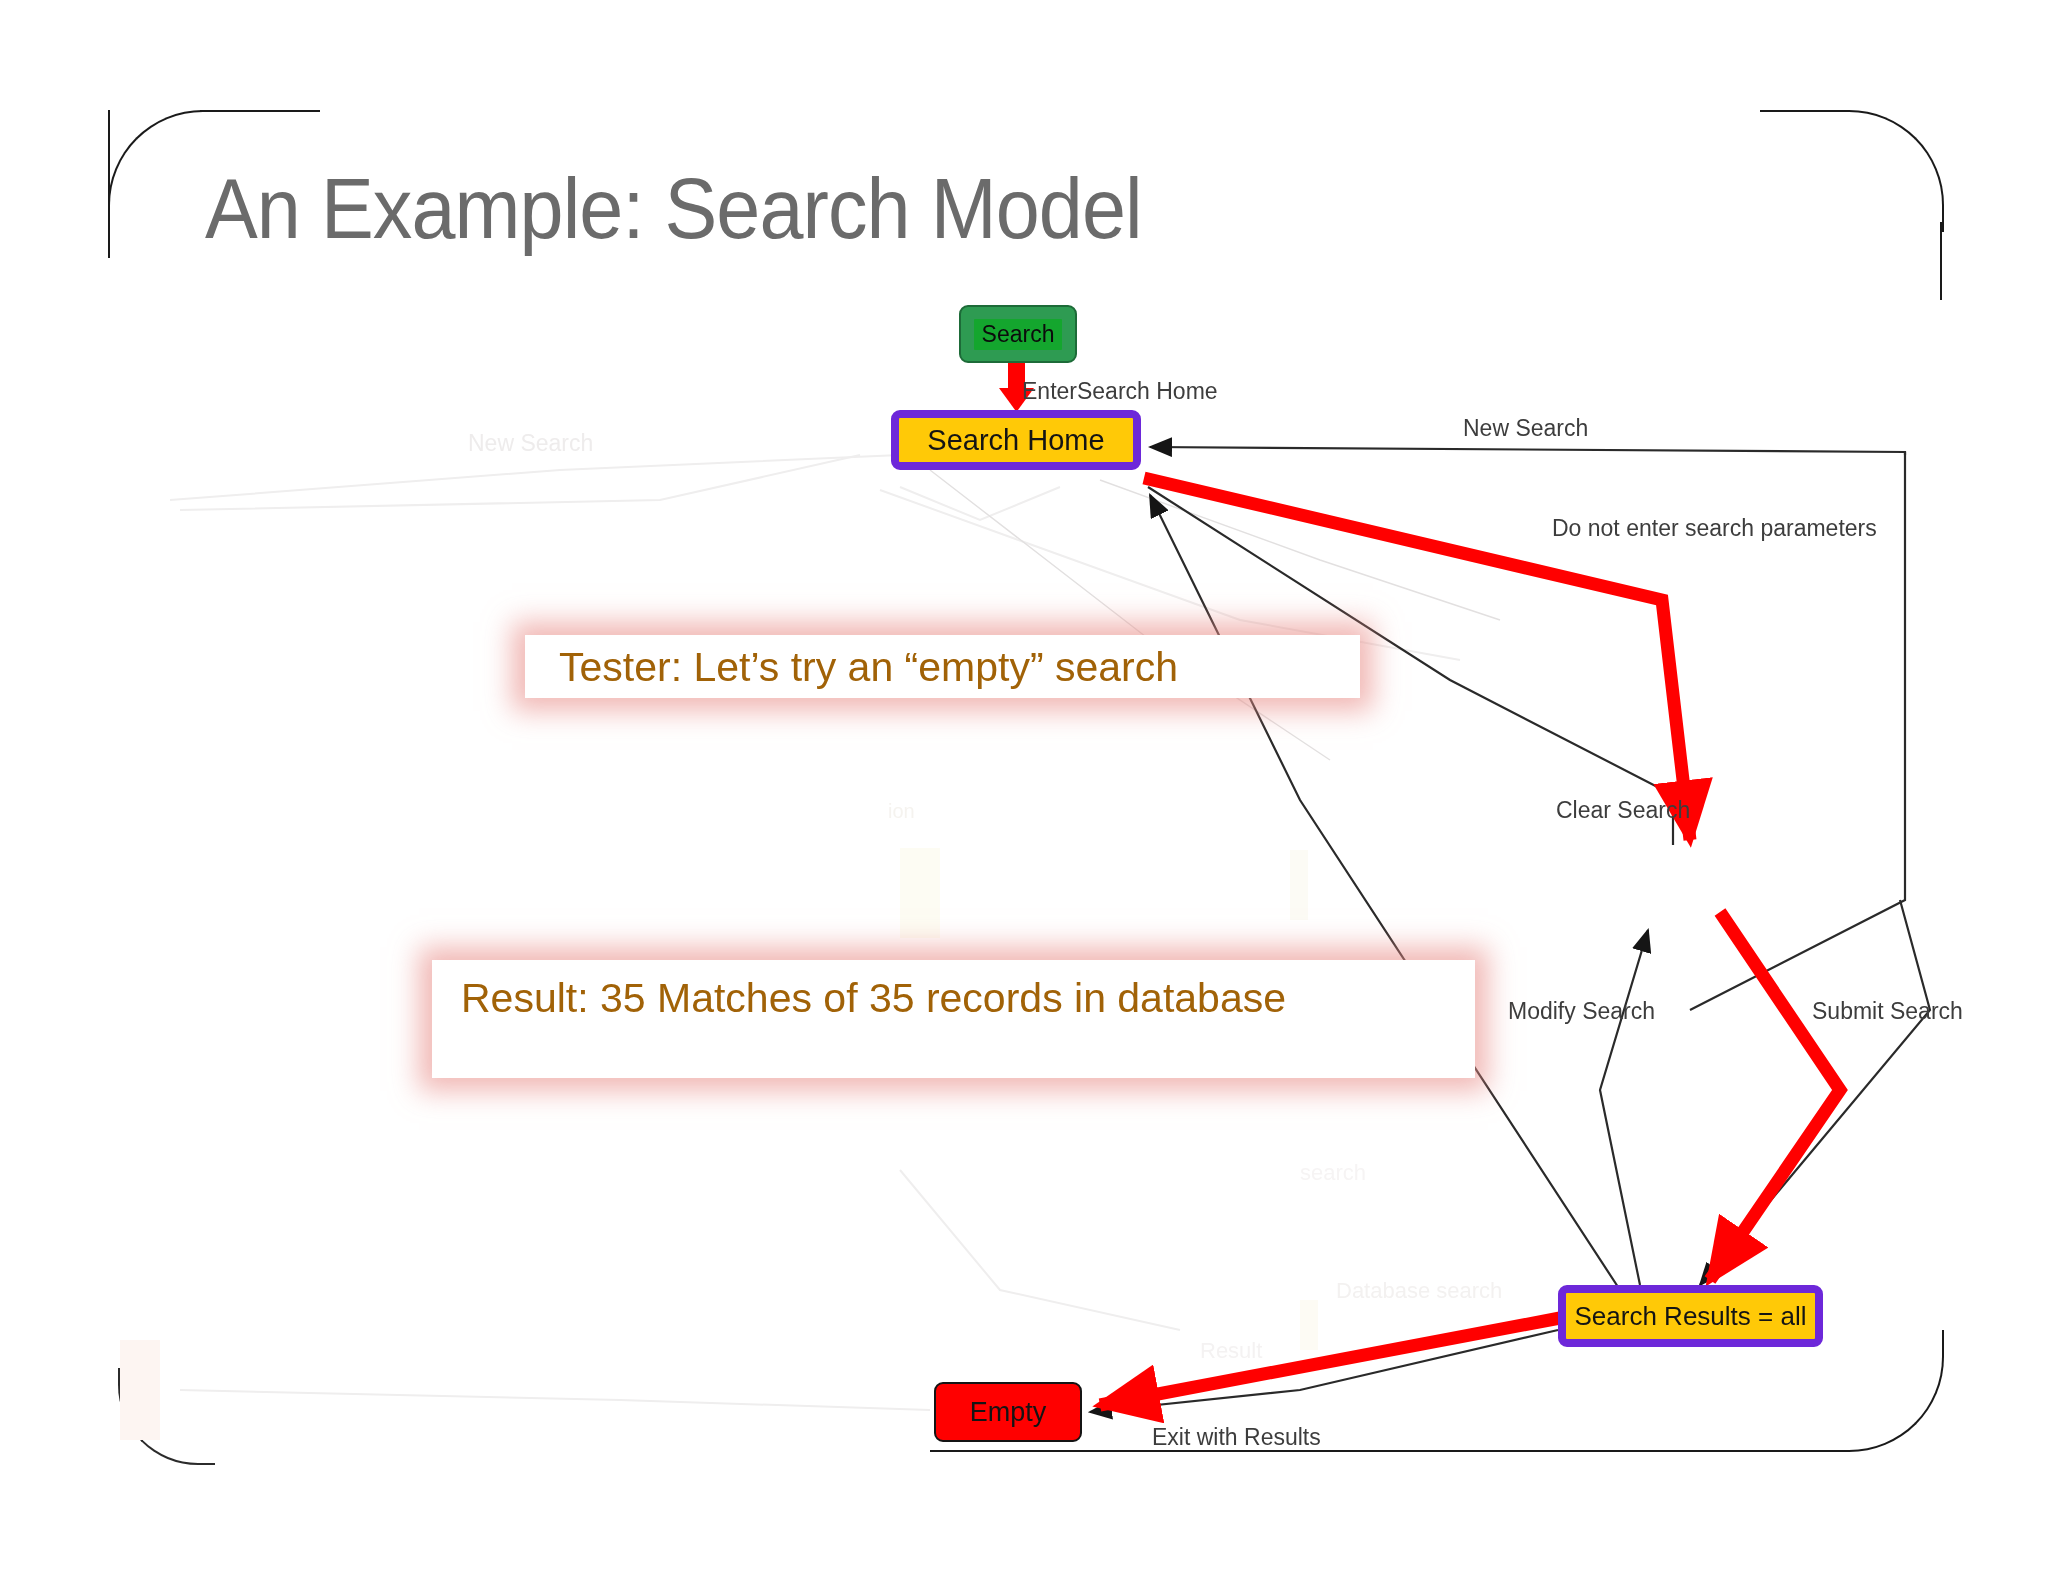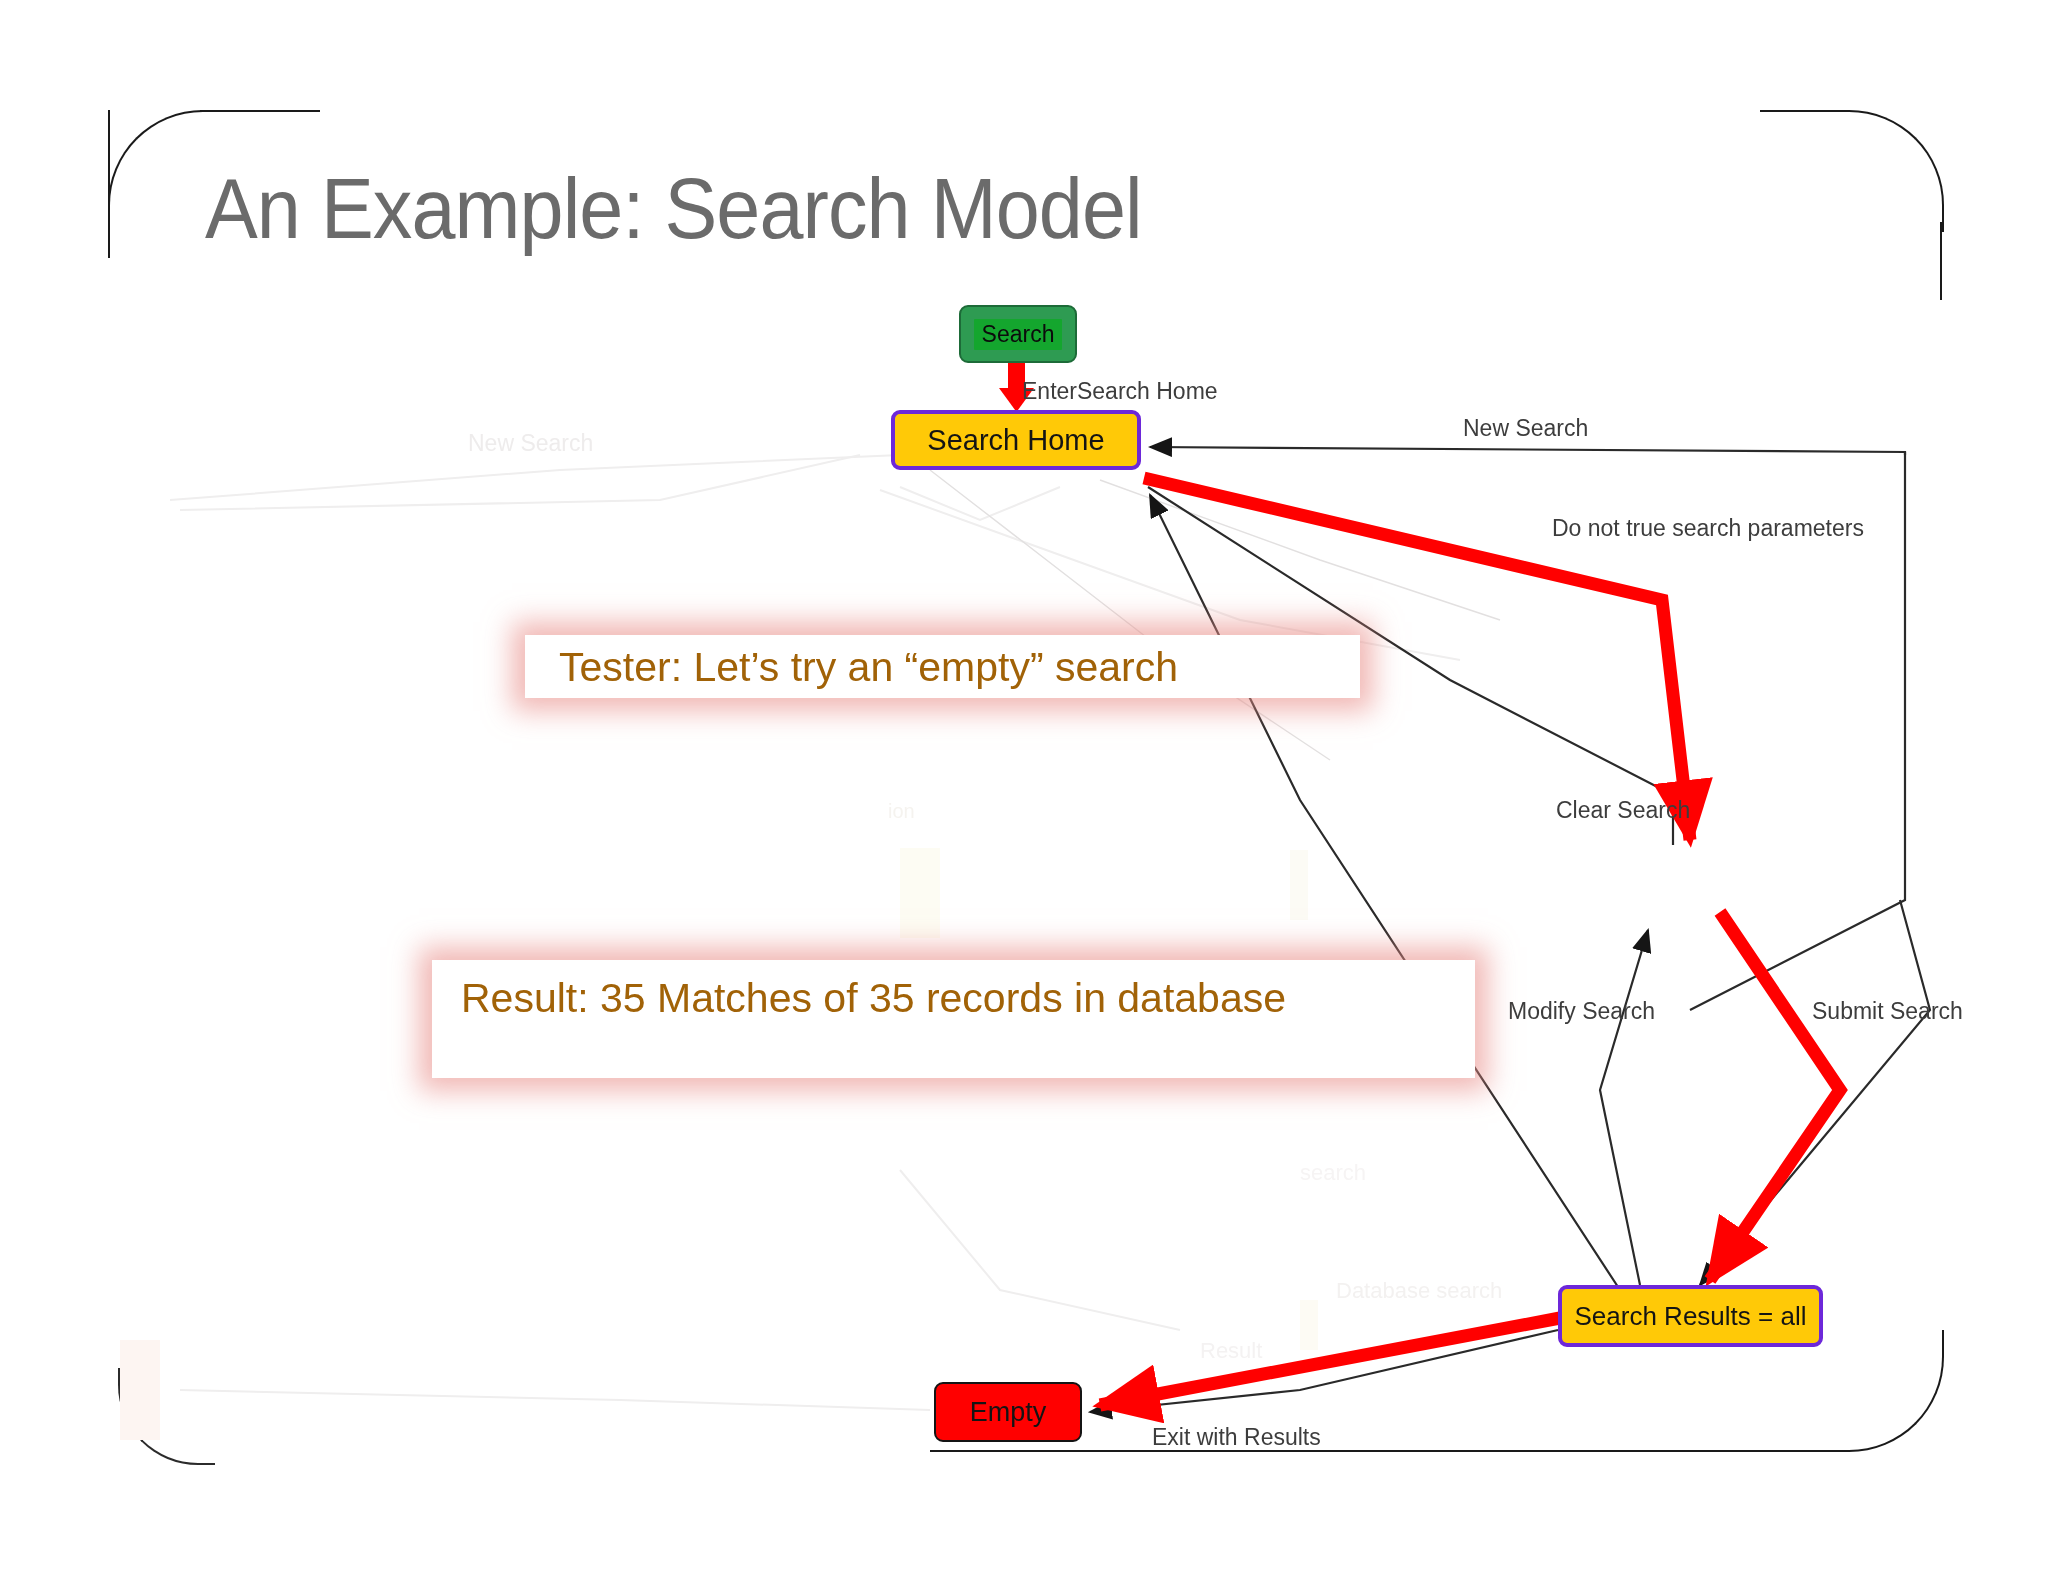--- a/index.html
+++ b/index.html
@@ -25,21 +25,21 @@
   
   #page-title{position:absolute;left:205px;top:165px;font-size:86px;line-height:1;color:#6b6b6b;
      font-family:"Liberation Sans","DejaVu Sans",sans-serif;font-weight:400;letter-spacing:-1px;
      transform:scaleX(.92);transform-origin:left center;white-space:nowrap;}
 
   
   #diagram{position:absolute;left:0;top:0;width:2048px;height:1582px;}
 
   
   .node{position:absolute;box-sizing:border-box;display:flex;align-items:center;justify-content:center;
-        border:4px solid #6d28d9;border-radius:9px;color:#141414;
+        border:8px solid #6d28d9;border-radius:9px;color:#141414;
         font-family:"Liberation Sans","DejaVu Sans",sans-serif;white-space:nowrap;}
   .node.yellow{background:#FFC907;}
   .node.green{background:#2e9b52;border:2px solid #1d6b38;}
   .node.green .inner{background:#14a62e;padding:2px 8px;border-radius:1px;font-size:23px;color:#0c0c0c;}
   .node.red{background:#ff0000;border:2px solid #141414;}
 
   #node-search{left:959px;top:305px;width:118px;height:58px;}
   #node-search-home{left:891px;top:410px;width:250px;height:60px;font-size:29px;}
   #node-empty-search{left:1558px;top:848px;width:256px;height:62px;font-size:26px;}
   #node-search-results{left:1558px;top:1285px;width:265px;height:62px;font-size:26px;}
@@ -174,21 +174,21 @@
   <div class="node yellow" id="node-search-results">
     <span>Search Results = all</span>
   </div>
 
   <div class="node red" id="node-exit">
     <span>Empty</span>
   </div>
 
   <div class="edge-label" id="lbl-enter">EnterSearch Home</div>
   <div class="edge-label" id="lbl-new-search">New Search</div>
-  <div class="edge-label" id="lbl-donotenter">Do not true search parameters</div>
+  <div class="edge-label" id="lbl-donotenter">Do not enter search parameters</div>
   <div class="edge-label" id="lbl-clear-search">Clear Search</div>
   <div class="edge-label" id="lbl-modify-search">Modify Search</div>
   <div class="edge-label" id="lbl-submit-search">Submit Search</div>
   <div class="edge-label" id="lbl-exit-results">Exit with Results</div>
 
   <div class="callout" id="callout-tester">
     <span>Tester: Let’s try an “empty” search</span>
   </div>
   <div class="callout" id="callout-result">
     <span>Result: 35 Matches of 35 records in database</span>

